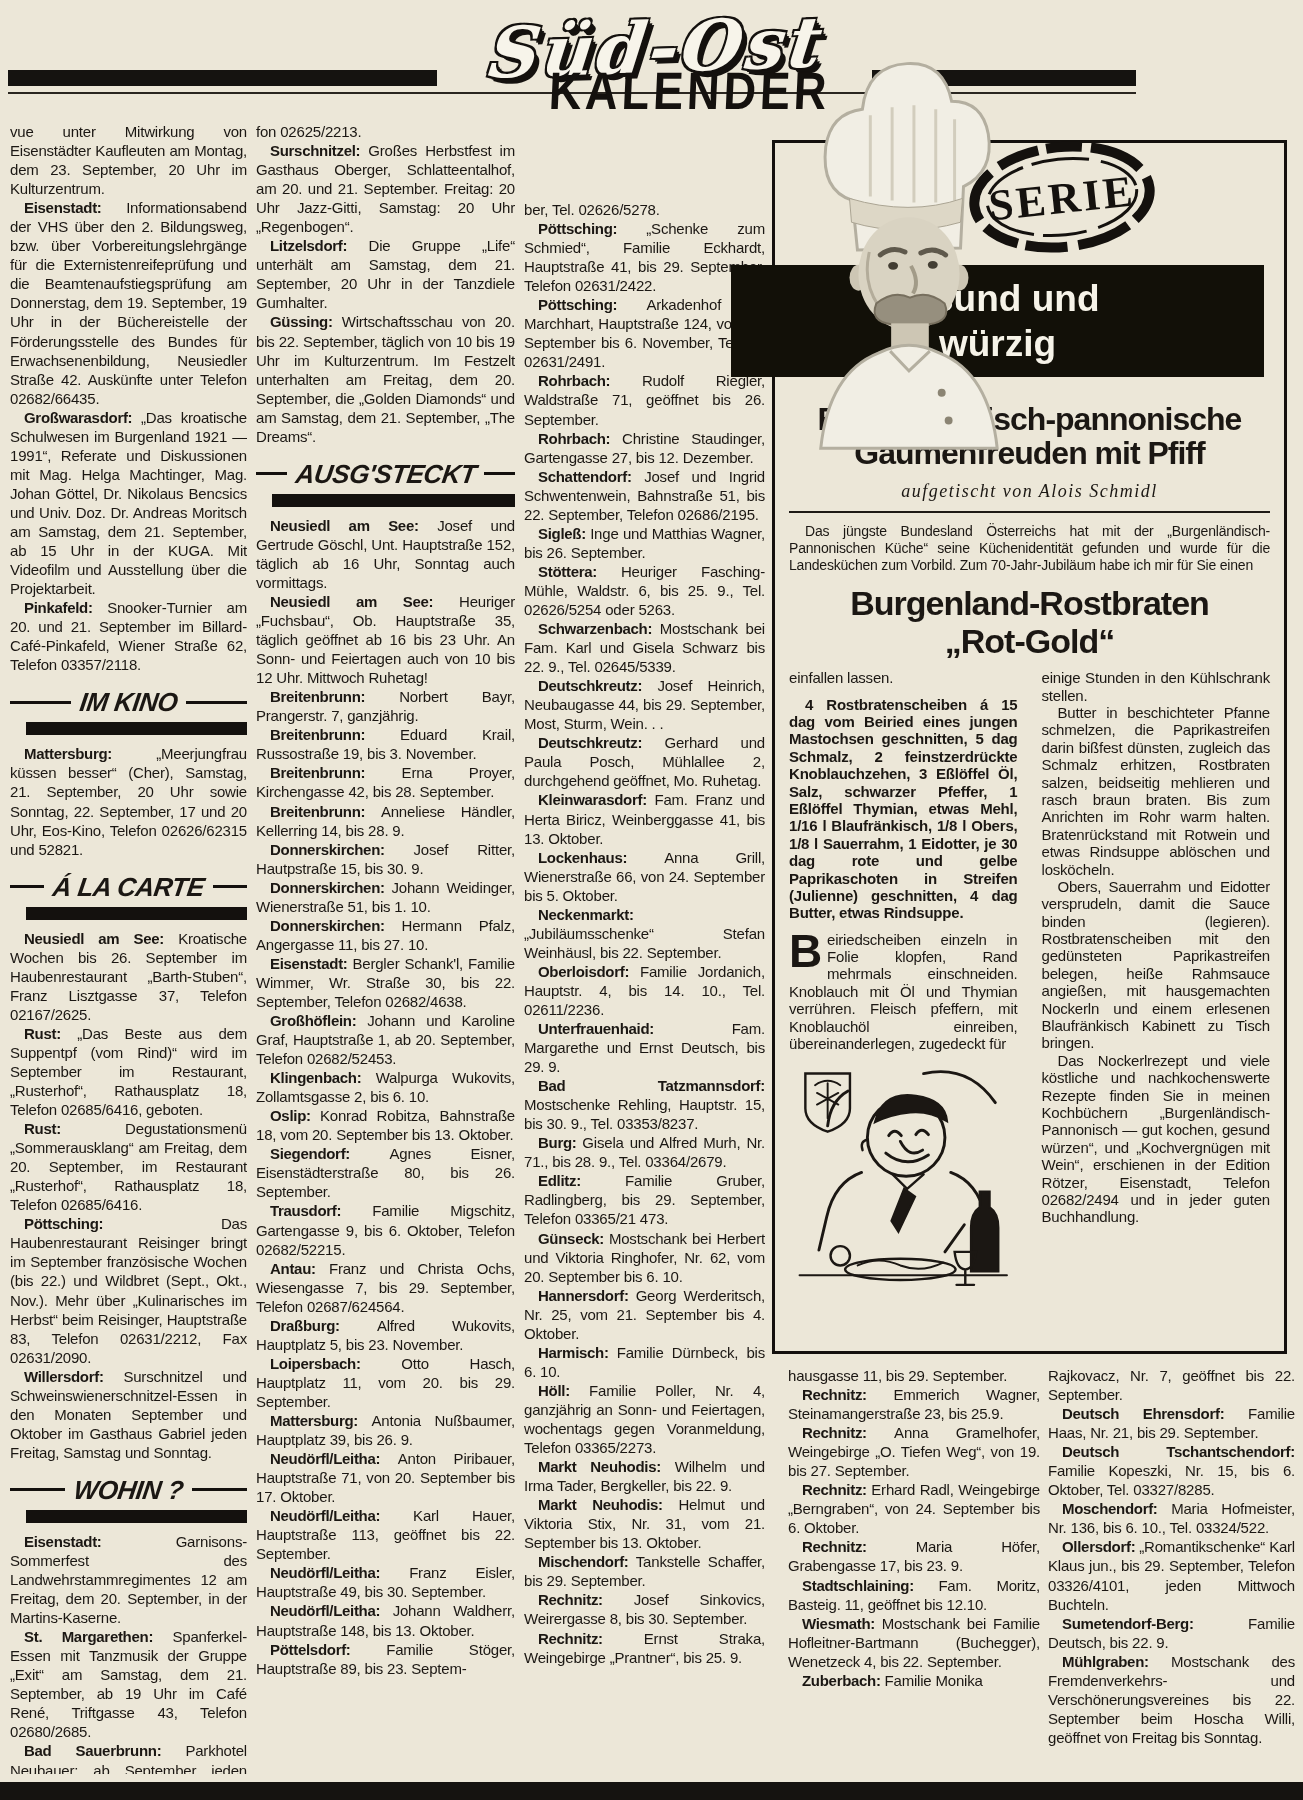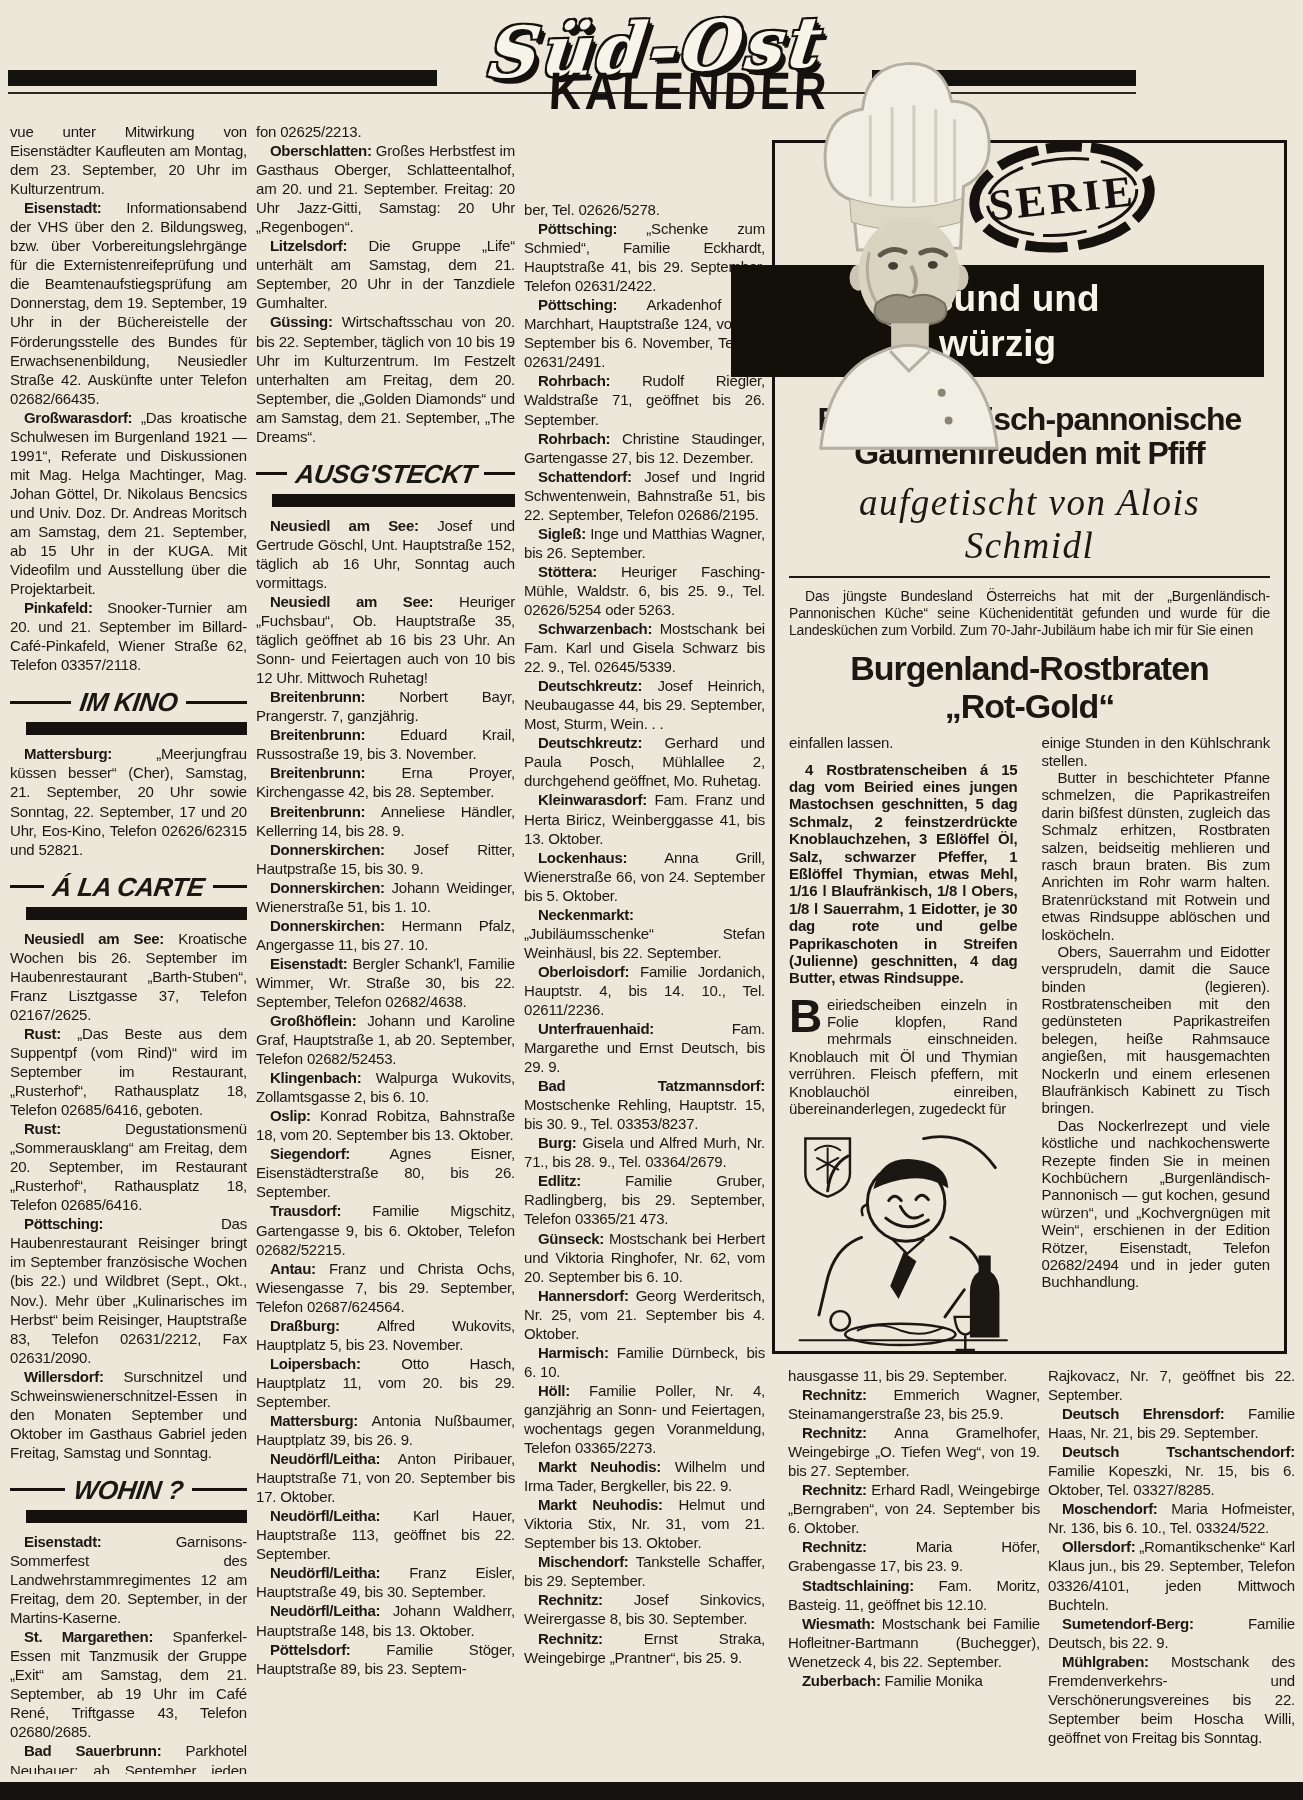--- a/index.html
+++ b/index.html
@@ -52,21 +52,21 @@
              border:3px solid #14110e;box-sizing:border-box;padding:0 14px;background:#ece7d8}
   .box-top{position:relative;height:250px}
   .chef{position:absolute;left:4px;top:-94px;width:228px;height:402px;z-index:3}
   .stamp{position:absolute;right:112px;top:-6px;width:192px;height:120px;z-index:2}
   .banner{position:absolute;left:-58px;right:6px;top:122px;height:112px;background:#121008;z-index:1;
           display:flex;flex-direction:column;justify-content:center;box-sizing:border-box;}
   .banner-line{color:#f6f3e8;font-weight:bold;font-size:37px;line-height:45px;text-align:center}
   .box-headline{text-align:center;font-weight:bold;font-size:32px;line-height:1.06;
                 letter-spacing:-1px;margin:10px 0 10px}
   .box-byline{text-align:center;font-family:"Liberation Serif",serif;font-style:italic;
-              font-size:37px;letter-spacing:1.5px;margin:0 0 9px}
+              font-size:18px;letter-spacing:1.5px;margin:0 0 9px}
   .box-rule{height:2px;background:#1d1a15;margin:0 0 10px}
   .box-intro{font-weight:normal;font-size:14px;line-height:1.22;text-align:justify;
              text-indent:16px;margin:0 0 10px;letter-spacing:-0.2px}
   .box-title{text-align:center;font-weight:bold;font-size:34px;line-height:1.12;
              letter-spacing:-1px;margin:2px 0 9px}
   .box-cols{display:flex;gap:24px}
   .bc{flex:1;font-size:15px;line-height:1.16;text-align:justify;letter-spacing:-0.2px;
       -webkit-hyphens:auto;hyphens:auto}
   .bc p{margin:0}
   .bc .ind{text-indent:16px}
@@ -121,21 +121,21 @@
         <span class="rl"></span>
       </div>
       <div class="rib-bar"></div>
     </div>
     <p class="entry"><b class="lead">Eisenstadt: </b>Garnisons-Sommerfest des Landwehrstammregimentes 12 am Freitag, dem 20. September, in der Martins-Kaserne.</p>
     <p class="entry"><b class="lead">St. Margarethen: </b>Spanferkel-Essen mit Tanzmusik der Gruppe „Exit“ am Samstag, dem 21. September, ab 19 Uhr im Café René, Triftgasse 43, Telefon 02680/2685.</p>
     <p class="entry"><b class="lead">Bad Sauerbrunn: </b>Parkhotel Neubauer: ab September jeden Samstag Live-Musik mit den „Meteors“. Tischbestellung unter Tele-</p>
   </div>
 <div class="col" id="c2">
     <p class="entry cont">fon 02625/2213.</p>
-    <p class="entry"><b class="lead">Oberschlatten: </b>Großes Herbstfest im Gasthaus Oberger, Schlatteentalhof, am 20. und 21. September. Freitag: 20 Uhr Jazz-Gitti, Samstag: 20 Uhr „Regenbogen“.</p>
+    <p class="entry"><b class="lead">Surschnitzel: </b>Großes Herbstfest im Gasthaus Oberger, Schlatteentalhof, am 20. und 21. September. Freitag: 20 Uhr Jazz-Gitti, Samstag: 20 Uhr „Regenbogen“.</p>
     <p class="entry"><b class="lead">Litzelsdorf: </b>Die Gruppe „Life“ unterhält am Samstag, dem 21. September, 20 Uhr in der Tanzdiele Gumhalter.</p>
     <p class="entry"><b class="lead">Güssing: </b>Wirtschaftsschau von 20. bis 22. September, täglich von 10 bis 19 Uhr im Kulturzentrum. Im Festzelt unterhalten am Freitag, dem 20. September, die „Golden Diamonds“ und am Samstag, dem 21. September, „The Dreams“.</p>
     <div class="ribbon">
       <div class="rib-top">
         <span class="rl"></span>
         <span class="rt">AUSG'STECKT</span>
         <span class="rl"></span>
       </div>
       <div class="rib-bar"></div>
     </div>

